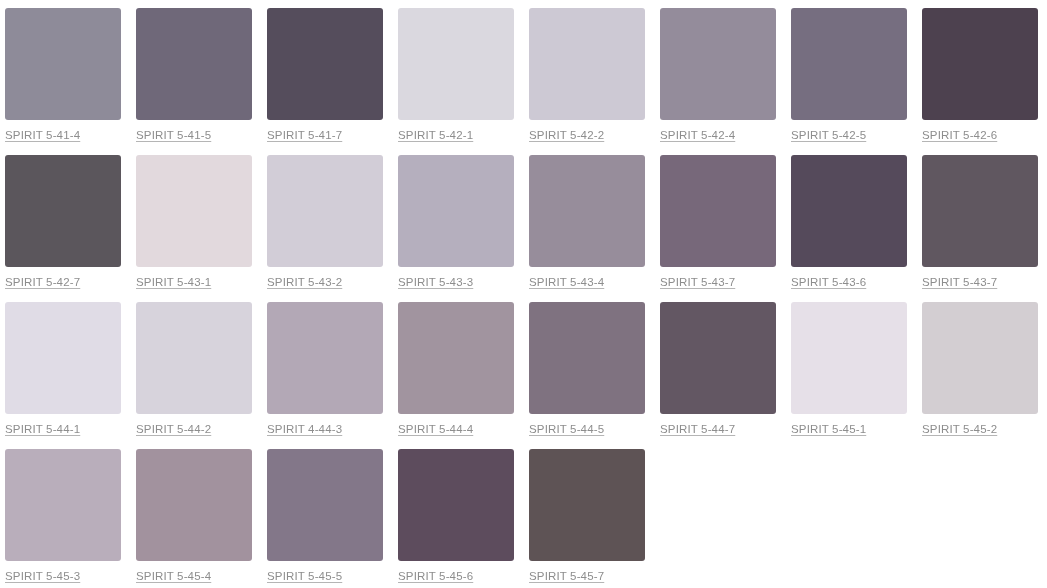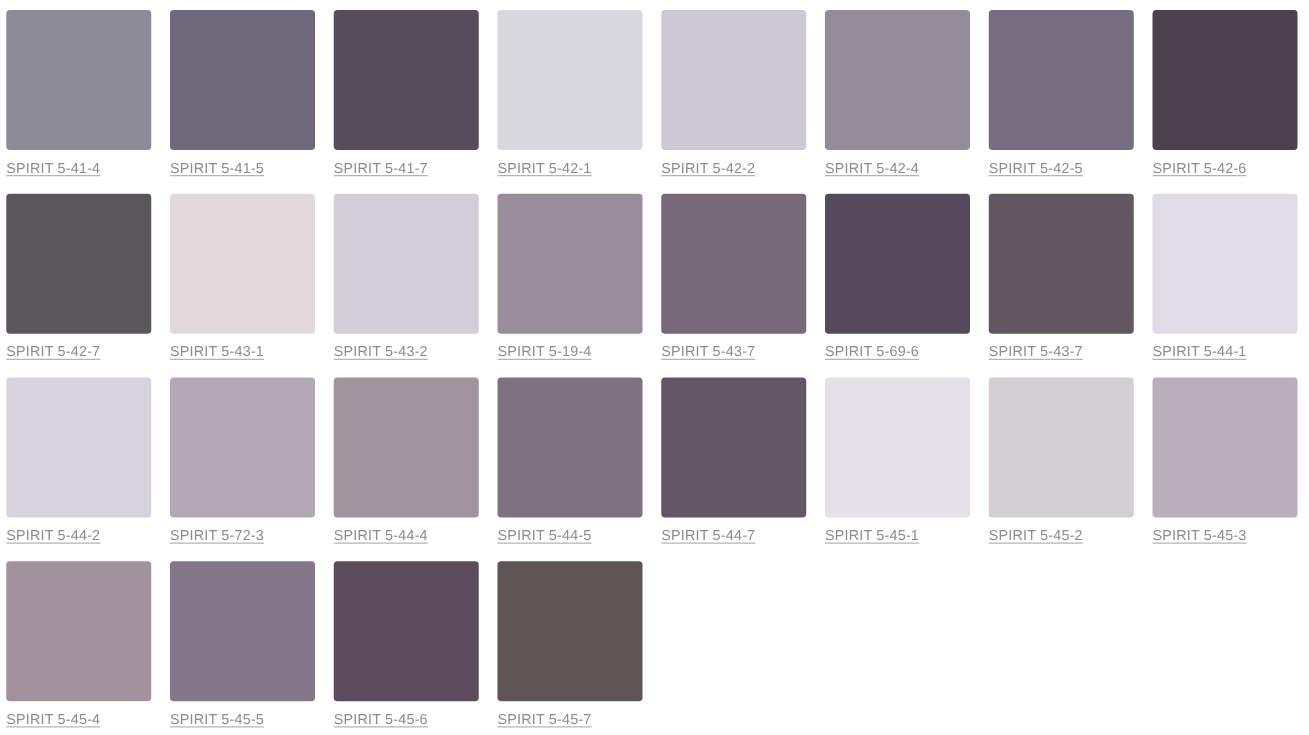--- a/index.html
+++ b/index.html
@@ -95,46 +95,50 @@
     </div>
     <div class="swatch-cell">
       <div class="swatch-chip" style="background-color: rgb(226, 217, 221);"></div>
       <a class="swatch-label">SPIRIT 5-43-1</a>
     </div>
     <div class="swatch-cell">
       <div class="swatch-chip" style="background-color: rgb(210, 205, 215);"></div>
       <a class="swatch-label">SPIRIT 5-43-2</a>
     </div>
     <div class="swatch-cell">
+      <div class="swatch-chip" style="background-color: rgb(181, 175, 190);"></div>
+      <a class="swatch-label">SPIRIT 5-43-3</a>
+    </div>
+    <div class="swatch-cell">
       <div class="swatch-chip" style="background-color: rgb(151, 141, 155);"></div>
-      <a class="swatch-label">SPIRIT 5-19-4</a>
+      <a class="swatch-label">SPIRIT 5-43-4</a>
     </div>
     <div class="swatch-cell">
       <div class="swatch-chip" style="background-color: rgb(119, 104, 122);"></div>
       <a class="swatch-label">SPIRIT 5-43-7</a>
     </div>
     <div class="swatch-cell">
       <div class="swatch-chip" style="background-color: rgb(85, 74, 91);"></div>
-      <a class="swatch-label">SPIRIT 5-69-6</a>
+      <a class="swatch-label">SPIRIT 5-43-6</a>
     </div>
     <div class="swatch-cell">
       <div class="swatch-chip" style="background-color: rgb(96, 87, 96);"></div>
       <a class="swatch-label">SPIRIT 5-43-7</a>
     </div>
     <div class="swatch-cell">
       <div class="swatch-chip" style="background-color: rgb(224, 220, 230);"></div>
       <a class="swatch-label">SPIRIT 5-44-1</a>
     </div>
     <div class="swatch-cell">
       <div class="swatch-chip" style="background-color: rgb(215, 211, 220);"></div>
       <a class="swatch-label">SPIRIT 5-44-2</a>
     </div>
     <div class="swatch-cell">
       <div class="swatch-chip" style="background-color: rgb(179, 168, 182);"></div>
-      <a class="swatch-label">SPIRIT 5-72-3</a>
+      <a class="swatch-label">SPIRIT 4-44-3</a>
     </div>
     <div class="swatch-cell">
       <div class="swatch-chip" style="background-color: rgb(161, 148, 159);"></div>
       <a class="swatch-label">SPIRIT 5-44-4</a>
     </div>
     <div class="swatch-cell">
       <div class="swatch-chip" style="background-color: rgb(127, 114, 128);"></div>
       <a class="swatch-label">SPIRIT 5-44-5</a>
     </div>
     <div class="swatch-cell">

